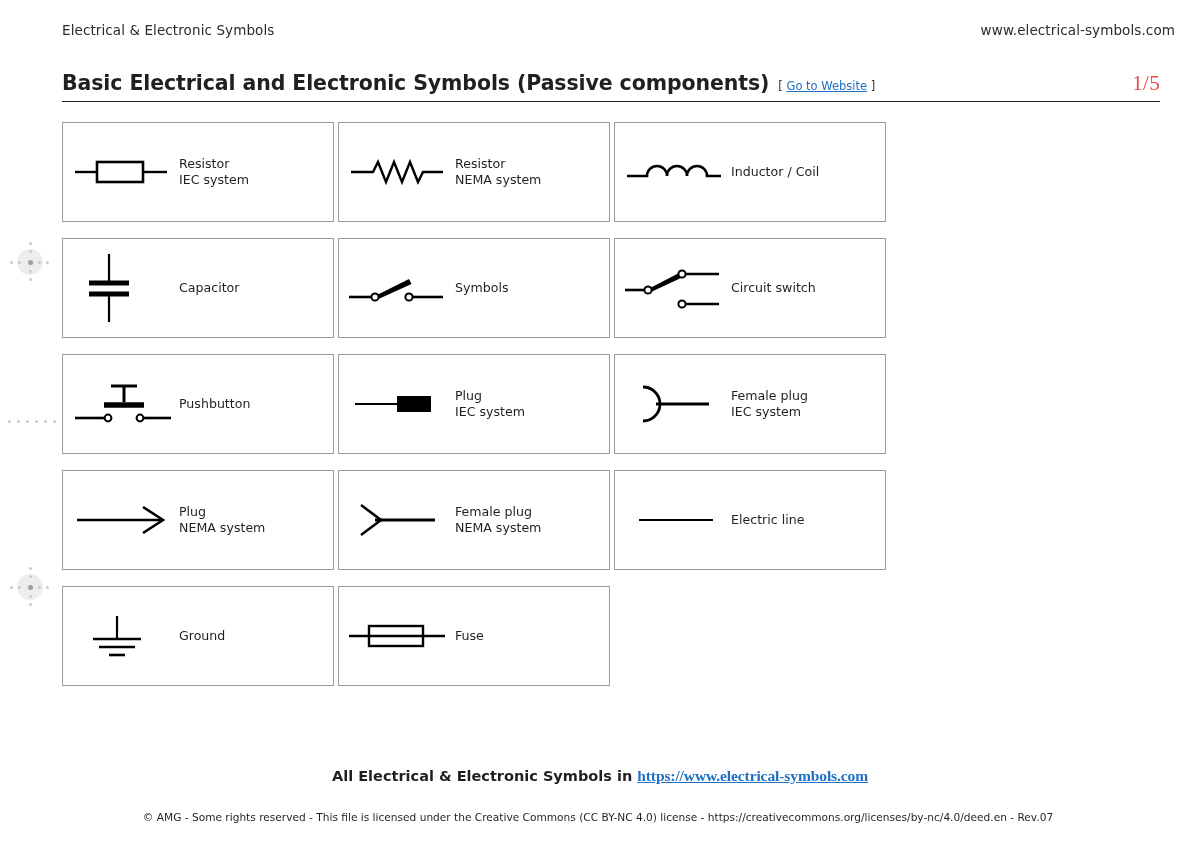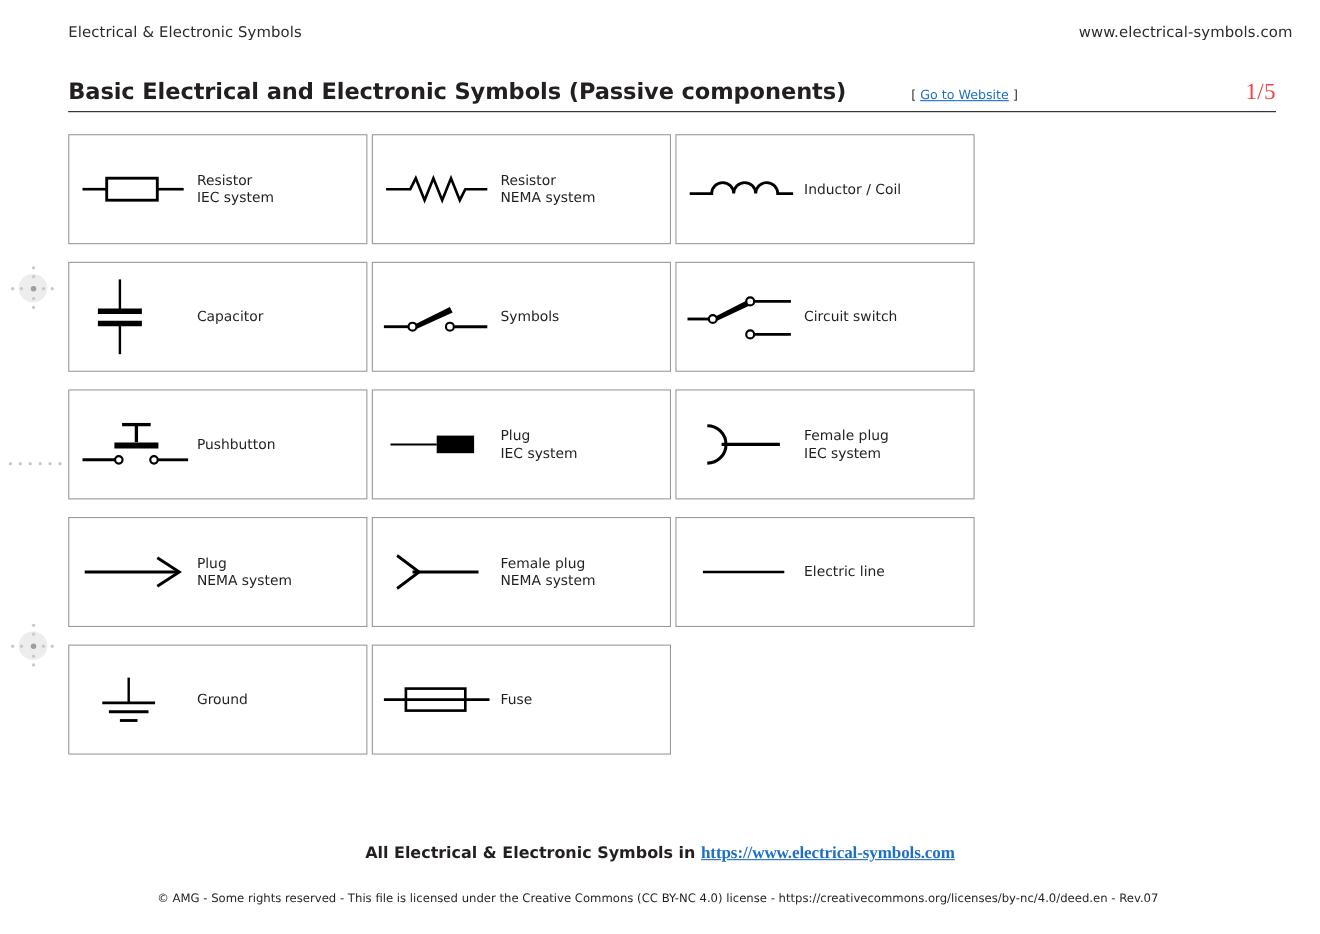--- a/index.html
+++ b/index.html
@@ -39,34 +39,33 @@
     top: 71px;
     left: 62px;
     right: 40px;
     display: flex;
     align-items: baseline;
     justify-content: space-between;
   }
   .title-left {
     display: flex;
     align-items: baseline;
-    gap: 19px;
+    gap: 9px;
   }
   .doc-title {
     font-size: 20.5px;
     font-weight: bold;
     color: #231f20;
     letter-spacing: -0.1px;
     white-space: nowrap;
   }
   .goto-wrap {
     font-size: 11.5px;
     color: #333;
     white-space: nowrap;
-    margin-left: 40px;
   }
   .goto-link {
     color: #1f6fc4;
     text-decoration: underline;
     font-size: 11.5px;
   }
   .page-num {
     font-size: 21px;
     color: #ef4444;
     font-family: "Liberation Serif", "DejaVu Serif", serif;

